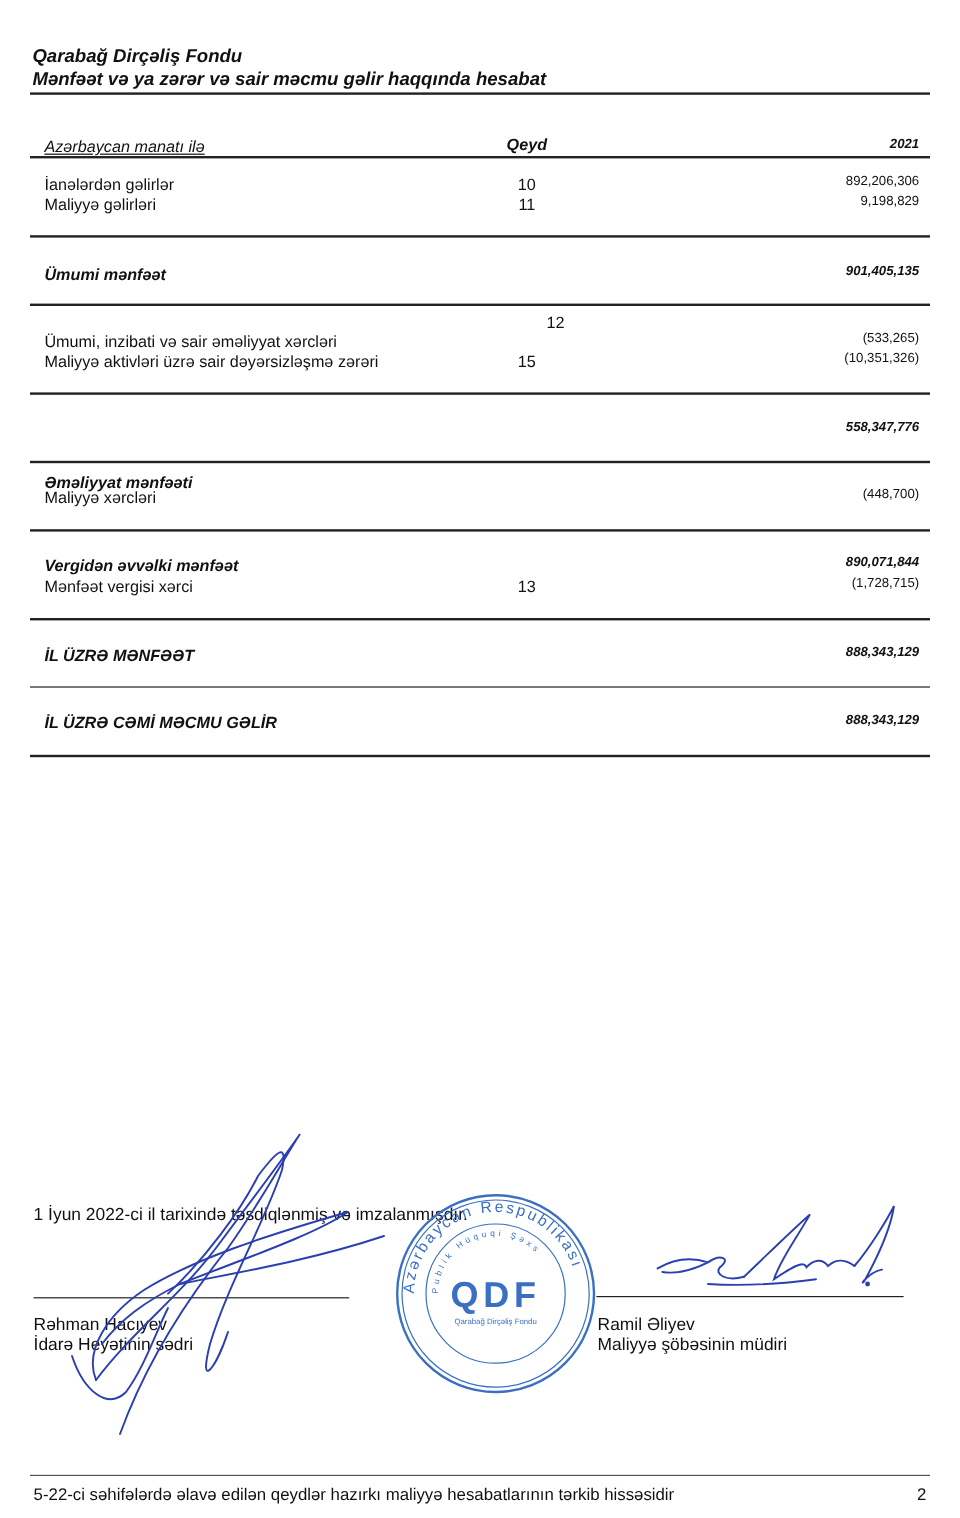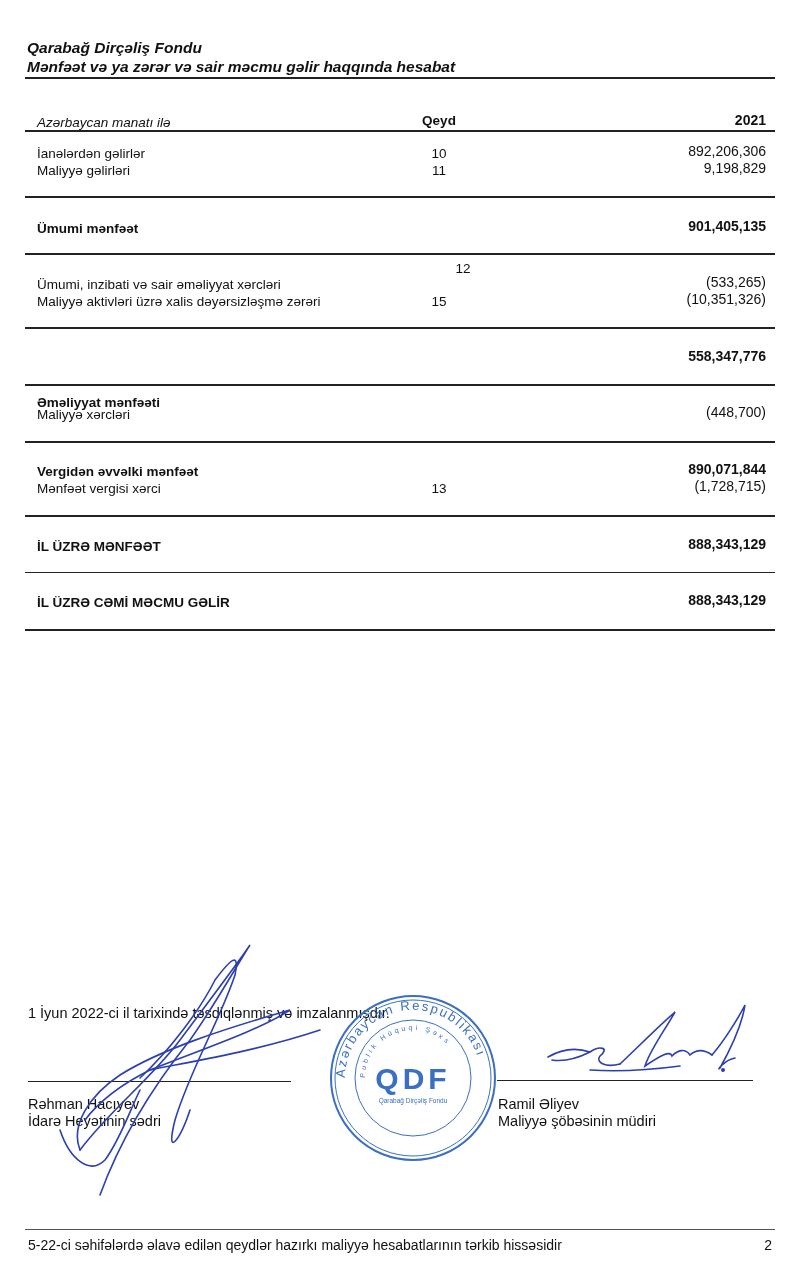--- a/index.html
+++ b/index.html
@@ -4,35 +4,35 @@
 <style>
   html, body { margin: 0; padding: 0; background: #ffffff; }
   body { width: 800px; height: 1265px; position: relative; overflow: hidden;
          font-family: "Liberation Sans", sans-serif; color: #111; }
   .abs { position: absolute; }
   .title { left: 27px; font-size: 15.5px; font-weight: bold; font-style: italic; line-height: 19px; }
   .rule { left: 25px; width: 750px; height: 0; border-top: 2px solid #222; }
   .rule.thin { border-top-width: 1.5px; }
   .lbl { left: 37px; font-size: 13.5px; line-height: 17px; white-space: nowrap; }
   .note { left: 424px; width: 30px; text-align: center; font-size: 13.5px; line-height: 17px; }
-  .val { right: 34px; text-align: right; font-size: 14px; line-height: 17px; white-space: nowrap; }
-  .b { font-weight: bold; }
+  .val { right: 34px; text-align: right; font-size: 11px; line-height: 17px; white-space: nowrap; }
+  .b { font-weight: bold; font-style: italic; }
   .i { font-style: italic; }
   .sigtxt { font-size: 14.5px; line-height: 17px; white-space: nowrap; }
   .footer { font-size: 14px; line-height: 17px; white-space: nowrap; }
   svg { position: absolute; overflow: visible; }
 </style>
 </head>
 <body>
 
 <div class="abs title" style="top:38px;">Qarabağ Dirçəliş Fondu</div>
 <div class="abs title" style="top:57px;">Mənfəət və ya zərər və sair məcmu gəlir haqqında hesabat</div>
 <div class="abs rule" style="top:77px;"></div>
 
-<div class="abs lbl i" style="top:114px;">Azərbaycan manatı ilə</div>
+<div class="abs lbl i" style="top:114px;text-decoration:underline;">Azərbaycan manatı ilə</div>
 <div class="abs note b" style="top:112px; left:413px; width:52px;">Qeyd</div>
 <div class="abs val b" style="top:112px;">2021</div>
 <div class="abs rule" style="top:130px;"></div>
 
 <div>
   <div class="abs lbl" style="top:145px;">İanələrdən gəlirlər</div>
   <div class="abs note" style="top:145px;">10</div>
   <div class="abs val" style="top:143px;">892,206,306</div>
 </div>
 <div>
@@ -47,21 +47,21 @@
   <div class="abs val b" style="top:218px;">901,405,135</div>
 </div>
 <div class="abs rule" style="top:253px;"></div>
 
 <div>
   <div class="abs lbl" style="top:276px;">Ümumi, inzibati və sair əməliyyat xərcləri</div>
   <div class="abs note" style="top:260px;margin-left:24px;">12</div>
   <div class="abs val" style="top:274px;">(533,265)</div>
 </div>
 <div>
-  <div class="abs lbl" style="top:293px;">Maliyyə aktivləri üzrə xalis dəyərsizləşmə zərəri</div>
+  <div class="abs lbl" style="top:293px;">Maliyyə aktivləri üzrə sair dəyərsizləşmə zərəri</div>
   <div class="abs note" style="top:293px;">15</div>
   <div class="abs val" style="top:291px;">(10,351,326)</div>
 </div>
 <div class="abs rule" style="top:327px;"></div>
 
 <div>
   <div class="abs lbl b" style="top:350px;margin-top:44px;">Əməliyyat mənfəəti</div>
   <div class="abs val b" style="top:348px;">558,347,776</div>
 </div>
 <div class="abs rule" style="top:384px;"></div>

